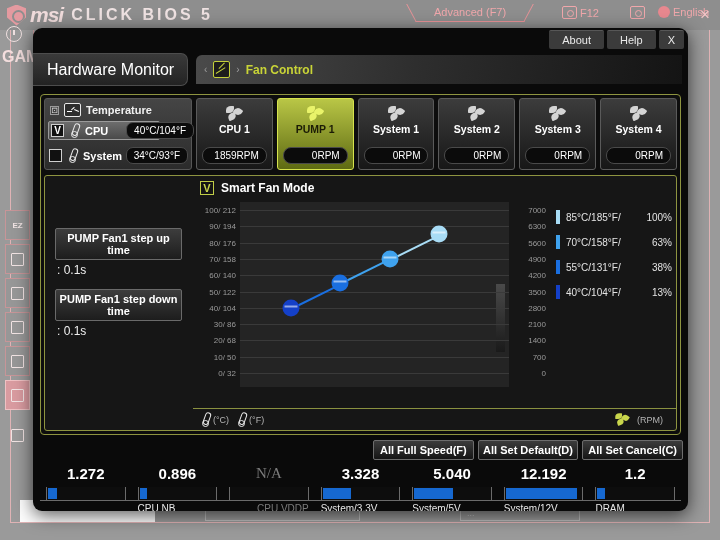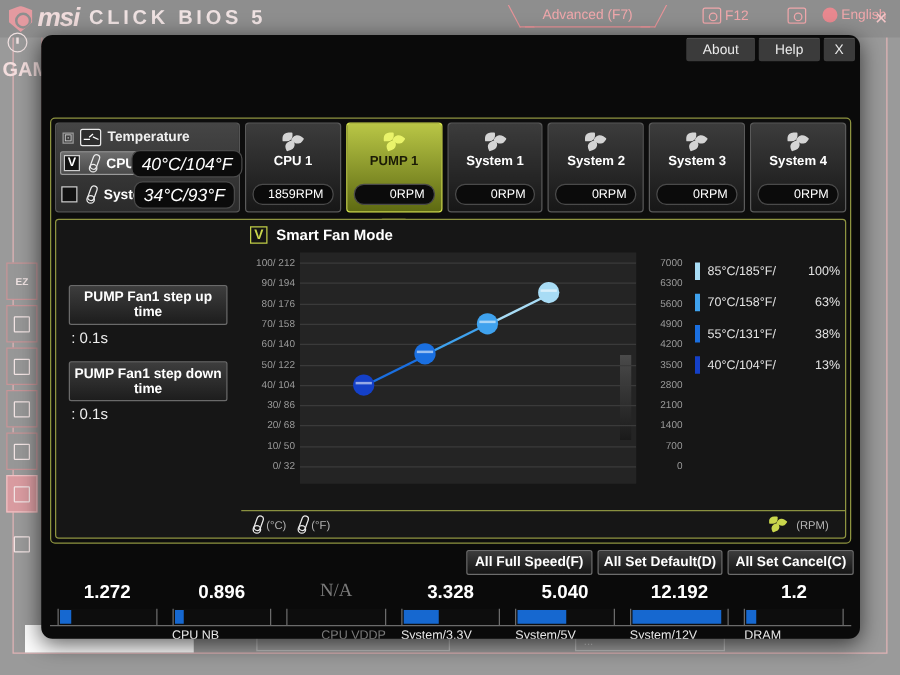--- a/index.html
+++ b/index.html
@@ -202,22 +202,22 @@
     width: 3.5px; height: 11px; border: 1.2px solid #eaeaea;
     border-radius: 3px; transform: rotate(20deg);
   }
   .therm::after {
     content: ""; position: absolute; left: 1px; bottom: 0;
     width: 5px; height: 5px; border: 1.2px solid #eaeaea; border-radius: 50%;
   }
   .temp-name { color: #fff; font-size: 11px; font-weight: bold; width: 48px; }
   .temp-val {
     background: #0b0b0b; border: 1px solid #4a4a4a; border-radius: 7px;
-    color: #fff; font-size: 14px; padding: 2px 7px;
-    position: absolute; right: 3px; font-style: italic;
+    color: #fff; font-size: 10px; padding: 2px 7px;
+    position: absolute; right: 3px;
   }
   .temp-row-abs { position: relative; }
 
   
   .fan-tabs {
     position: absolute; left: 155px; top: 3px; right: 3px; height: 72px;
     display: flex; gap: 4px;
   }
   .fan-tab {
     flex: 1; border-radius: 3px; position: relative;
@@ -423,20 +423,32 @@
   <div class="win">
 
     <div class="win-titlebar">
       <div class="tb-btns">
         <div class="tb-btn">About</div>
         <div class="tb-btn">Help</div>
         <div class="tb-btn x">X</div>
       </div>
     </div>
 
+    <div class="hw-title-wrap">
+      <div class="hw-title">Hardware Monitor</div>
+      <div class="breadcrumb">
+        <span class="bc-arrow">‹</span>
+        <span class="bc-icon">
+            <i></i>
+            <i></i>
+          </span>
+        <span class="bc-arrow">›</span>
+        <span class="bc-label">Fan Control</span>
+      </div>
+    </div>
 
     <div class="content">
 
       <div class="temp-box">
         <div class="temp-head">
           <span class="sq">⊡</span>
           <span class="temp-ico">
               <i></i>
               <i></i>
               <i></i>

